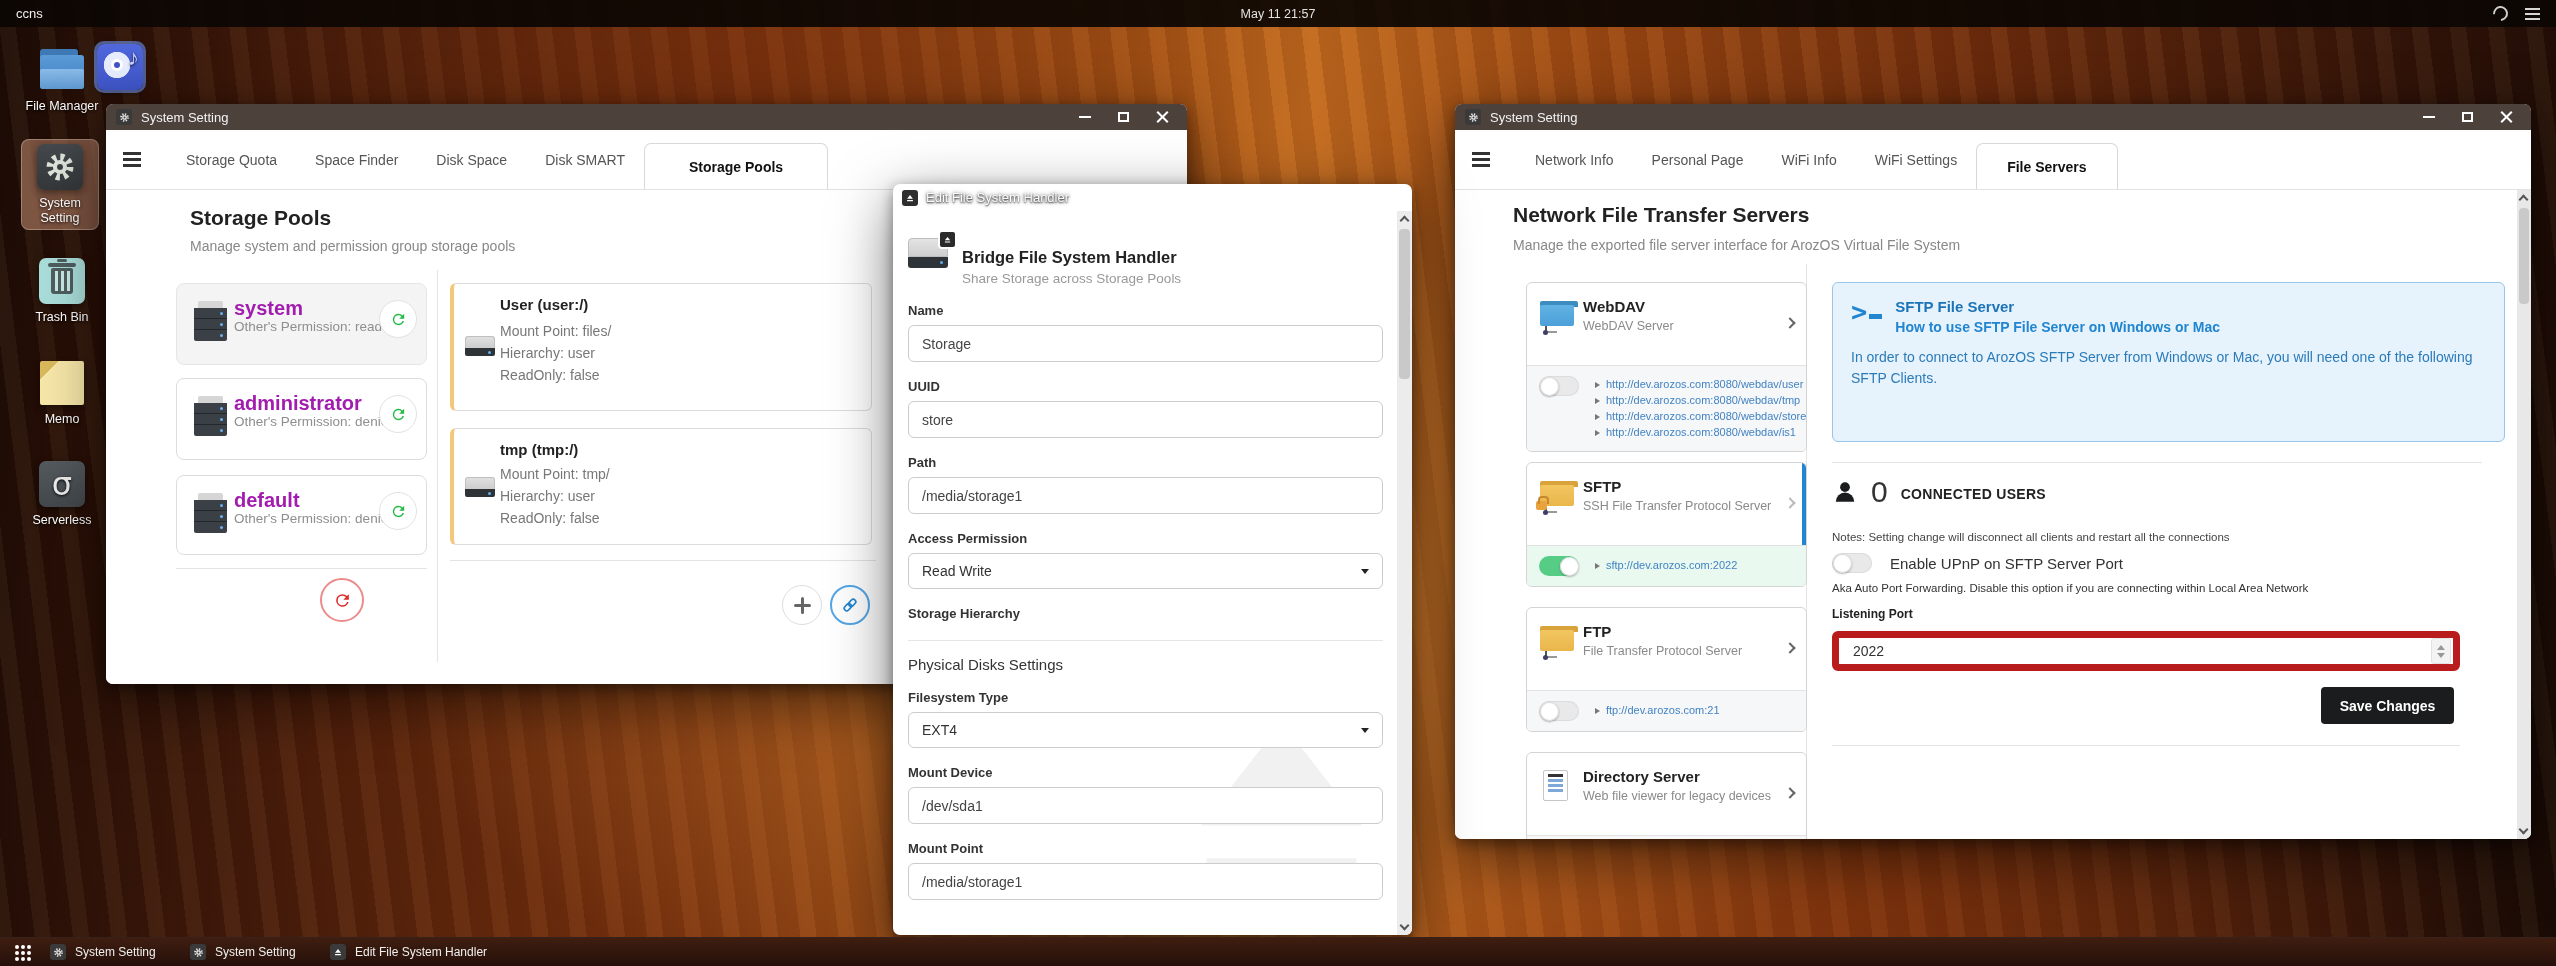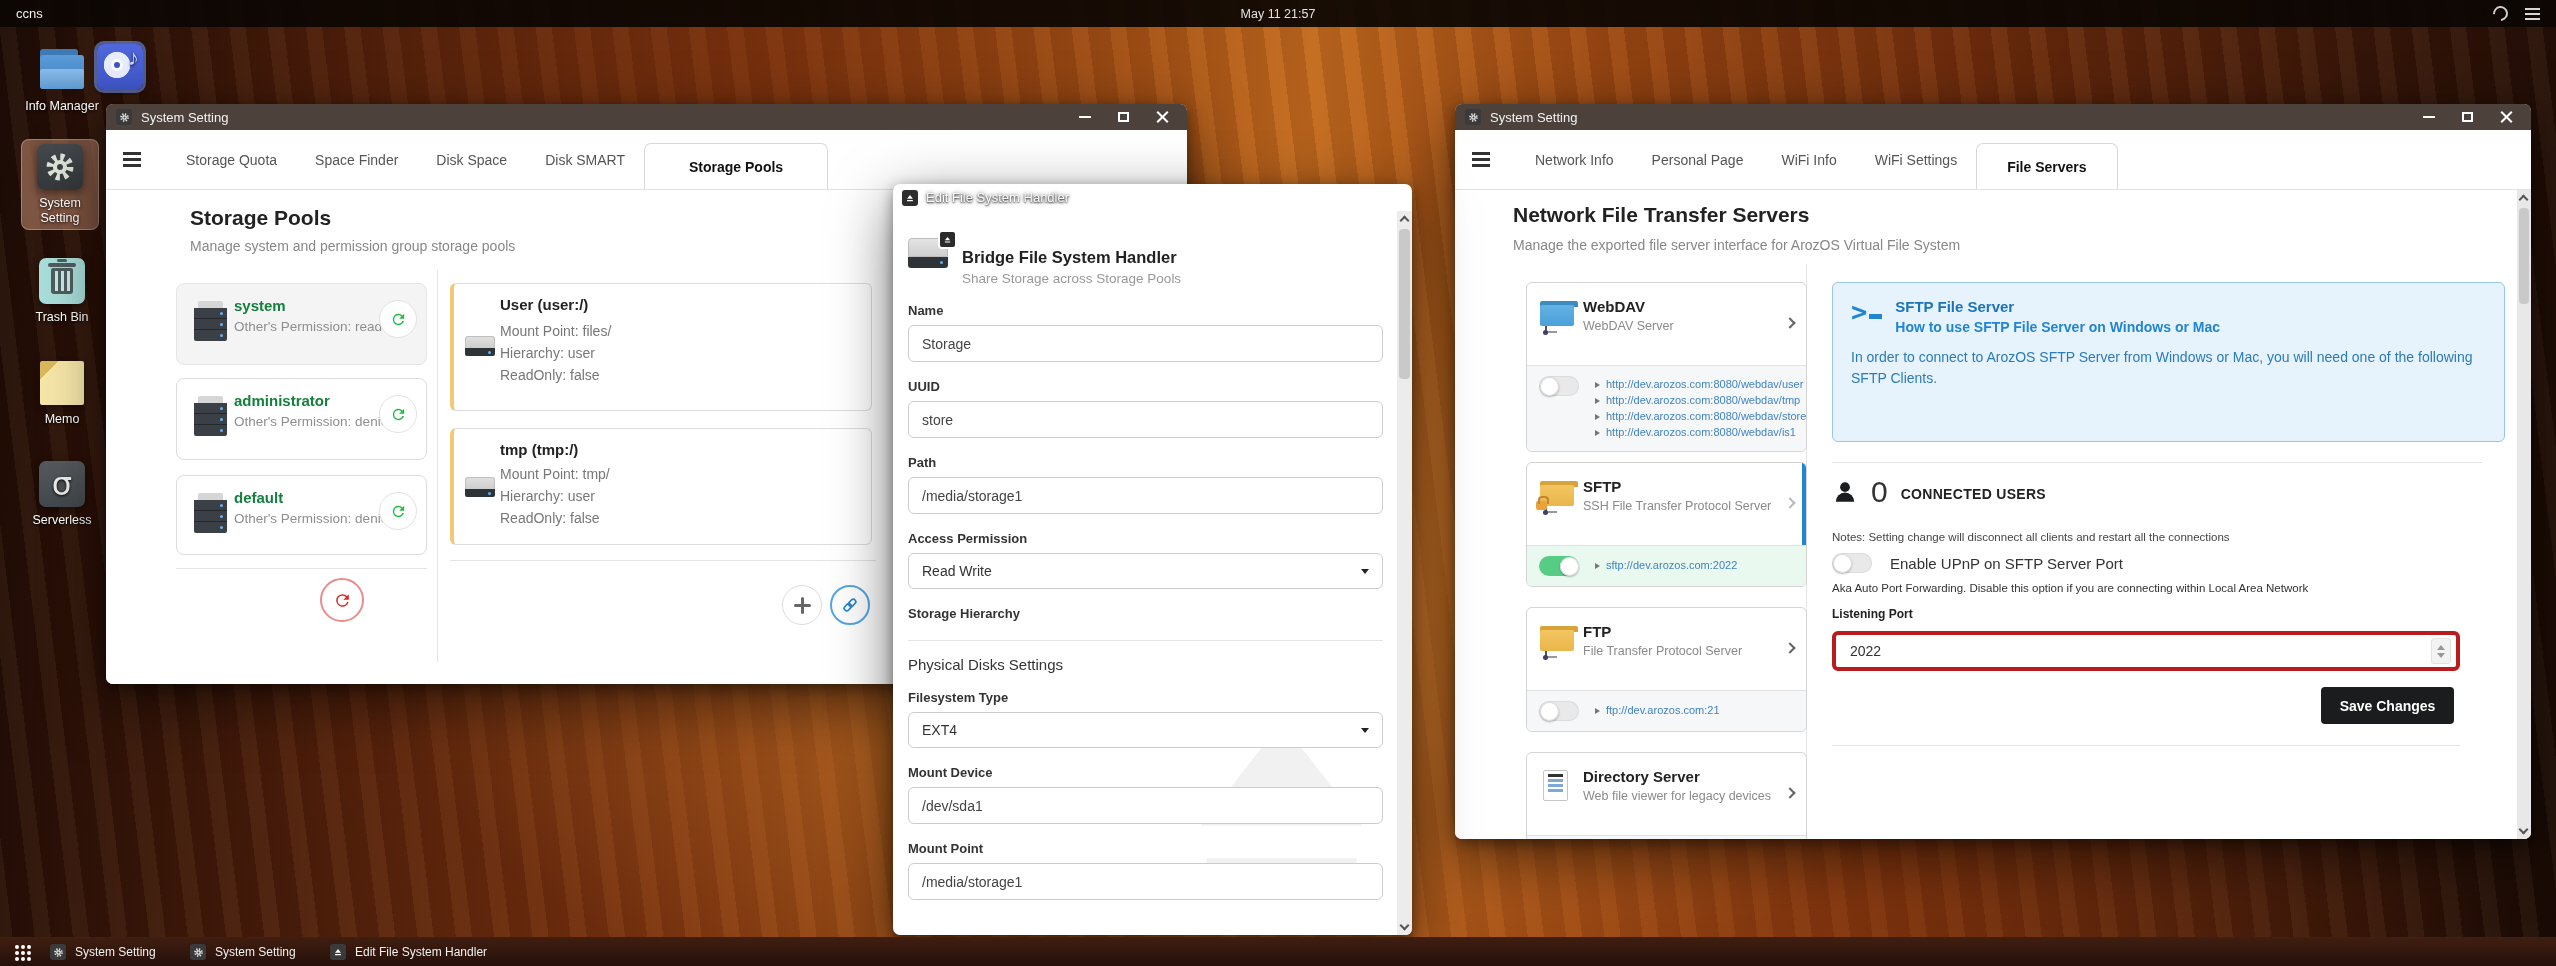--- a/index.html
+++ b/index.html
@@ -65,21 +65,21 @@
 .vdiv{position:absolute;width:1px;background:#e4e4e4}
 .hr{position:absolute;border-top:1px solid #e4e4e4}
 
 .pcard{position:absolute;left:70px;width:251px;height:82px;border:1px solid #dcdcdc;border-radius:8px;background:#fff}
 .pcard.gray{background:#f4f4f4;border-color:#e6e6e6}
 .srv{position:absolute;left:17px;top:17px;width:33px}
 .srv .cap{display:block;height:7px;width:78%;margin:0 auto;background:#d6d6d6;border-radius:2px 2px 0 0}
 .srv .row{display:block;height:11px;background:#3a4046;border-bottom:1px solid #23282d;position:relative}
 .srv .row:last-child{border-bottom:none;border-radius:0 0 2px 2px}
 .srv .row::after{content:"";position:absolute;right:4px;top:4px;width:3px;height:3px;background:#6ab0f3;border-radius:50%}
-.pname{position:absolute;left:57px;top:13px;font-size:15px;font-weight:bold;color:#15803d}
+.pname{position:absolute;left:57px;top:13px;font-size:20px;font-weight:bold;color:#a21caf}
 .pperm{position:absolute;left:57px;top:35px;font-size:13.5px;color:#8e8e8e;white-space:nowrap}
 .rbtn{position:absolute;right:9px;top:16px;width:38px;height:38px;border:1px solid #e2e2e2;border-radius:50%;background:#fff;display:flex;align-items:center;justify-content:center}
 .redbtn{position:absolute;width:44px;height:44px;border:2px solid #ea8c8c;border-radius:50%;background:#fff;display:flex;align-items:center;justify-content:center}
 .dcard{position:absolute;left:344px;width:422px;border:1px solid #dcdcdc;border-left:4px solid #f3c878;border-radius:6px;background:#fff}
 .dtitle{position:absolute;left:46px;top:12px;font-size:15px;font-weight:bold;color:#222}
 .dline{position:absolute;left:46px;font-size:14px;color:#777}
 .dsk{position:absolute;left:11px;width:30px}
 .dsk .t{display:block;height:12px;background:linear-gradient(#e0e0e0,#cdcdcd);border:1px solid #bfbfbf;border-bottom:none;border-radius:3px 3px 0 0}
 .dsk .b{display:block;height:8px;background:#2e3338;border-radius:0 0 2px 2px;position:relative}
 .dsk .b::after{content:"";position:absolute;right:4px;top:2.5px;width:3px;height:3px;border-radius:50%;background:#5fb0f0}
@@ -155,21 +155,21 @@
 .ibclient{display:flex;align-items:center;gap:11px;font-size:14px;color:#2b7bb9;margin-top:7px}
 .urow{position:absolute;left:377px;top:287px;display:flex;align-items:center;gap:13px}
 .uzero{font-size:30px;color:#333;line-height:30px}
 .ulabel{font-size:14px;font-weight:bold;color:#222;letter-spacing:.3px;margin-top:4px}
 .notes{position:absolute;left:377px;top:341px;font-size:11.5px;color:#444}
 .uprow{position:absolute;left:377px;top:363px;display:flex;align-items:center}
 .uplabel{font-size:15px;color:#333;margin-left:18px}
 .updesc{position:absolute;left:377px;top:392px;font-size:11.5px;color:#333}
 .plabel{position:absolute;left:377px;top:417px;font-size:12px;font-weight:bold;color:#222}
 .pwrap{position:absolute;left:377px;top:441px;width:628px;height:40px}
-.pinput{width:100%;height:100%;border:4px solid #b91c1c;border-radius:6px;font-size:14px;color:#333;padding:0 14px;background:#fff;font-family:inherit;outline:none}
+.pinput{width:100%;height:100%;border:7px solid #b91c1c;border-radius:6px;font-size:14px;color:#333;padding:0 14px;background:#fff;font-family:inherit;outline:none}
 .spin2{position:absolute;right:9px;top:7px;width:20px;height:26px;background:#f3f3f3;border:1px solid #e2e2e2;border-radius:3px;display:flex;flex-direction:column;align-items:center;justify-content:center;gap:3px}
 .cu{width:0;height:0;border-left:4px solid transparent;border-right:4px solid transparent;border-bottom:5px solid #999}
 .cd{width:0;height:0;border-left:4px solid transparent;border-right:4px solid transparent;border-top:5px solid #999}
 .savebtn{position:absolute;top:497px;right:77px;width:133px;height:37px;background:#1b1c1d;color:#fff;font-weight:bold;font-size:14px;border:none;border-radius:4px;display:flex;align-items:center;justify-content:center;font-family:inherit}
 
 .taskbar{position:absolute;left:0;right:0;bottom:0;height:29px;background:linear-gradient(180deg,#3f1e10,#25100a);border-top:1px solid rgba(255,255,255,.08);z-index:60}
 .dots{position:absolute;left:15px;top:7px;width:4px;height:4px;border-radius:50%;background:#fff;
  box-shadow:6px 0 0 #fff,12px 0 0 #fff,0 6px 0 #fff,6px 6px 0 #fff,12px 6px 0 #fff,0 12px 0 #fff,6px 12px 0 #fff,12px 12px 0 #fff}
 .titem{position:absolute;top:0;height:100%;display:flex;align-items:center;gap:9px;color:#f0f0f0;font-size:12px;white-space:nowrap}
 .minitile{width:16px;height:16px;background:#3a3a3a;border-radius:3px;display:flex;align-items:center;justify-content:center}
@@ -192,21 +192,21 @@
 </header>
 
 <div class="dicon" style="left:23px;top:47px">
   <span class="tile flat">
     <span class="folder">
         <i class="tab"></i>
         <i class="bd"></i>
         <i class="fr"></i>
       </span>
   </span>
-  <span>Info Manager</span>
+  <span>File Manager</span>
 </div>
 <div class="dicon" style="left:89px;top:44px;width:62px">
   <span class="tile music">
     <span class="disc"></span>
     <span class="notechar">♪</span>
   </span>
 </div>
 <div class="dicon selected" style="left:21px;top:139px">
   <span class="tile gearbg">
     <svg width="34" height="34" viewBox="0 0 24 24">

